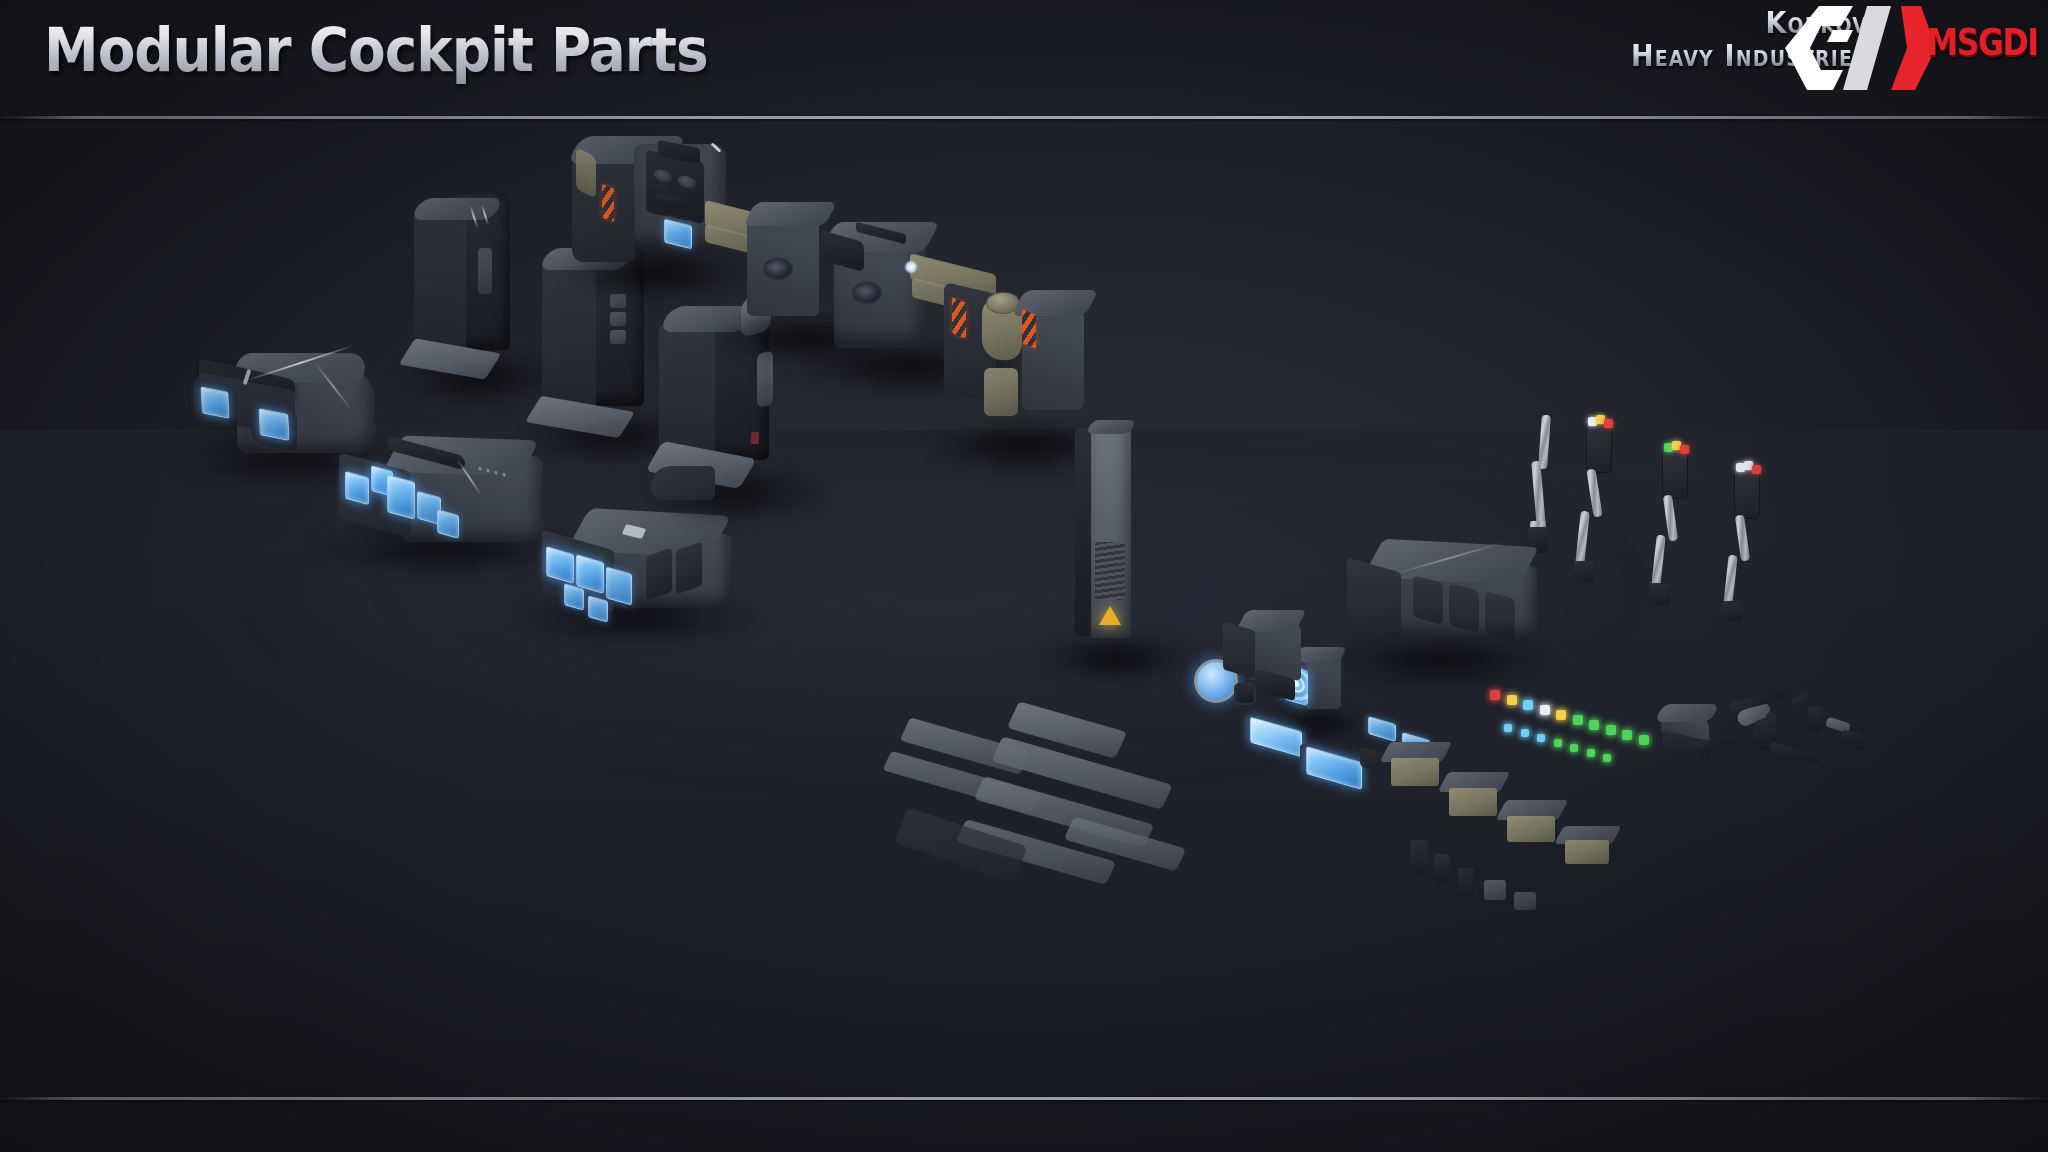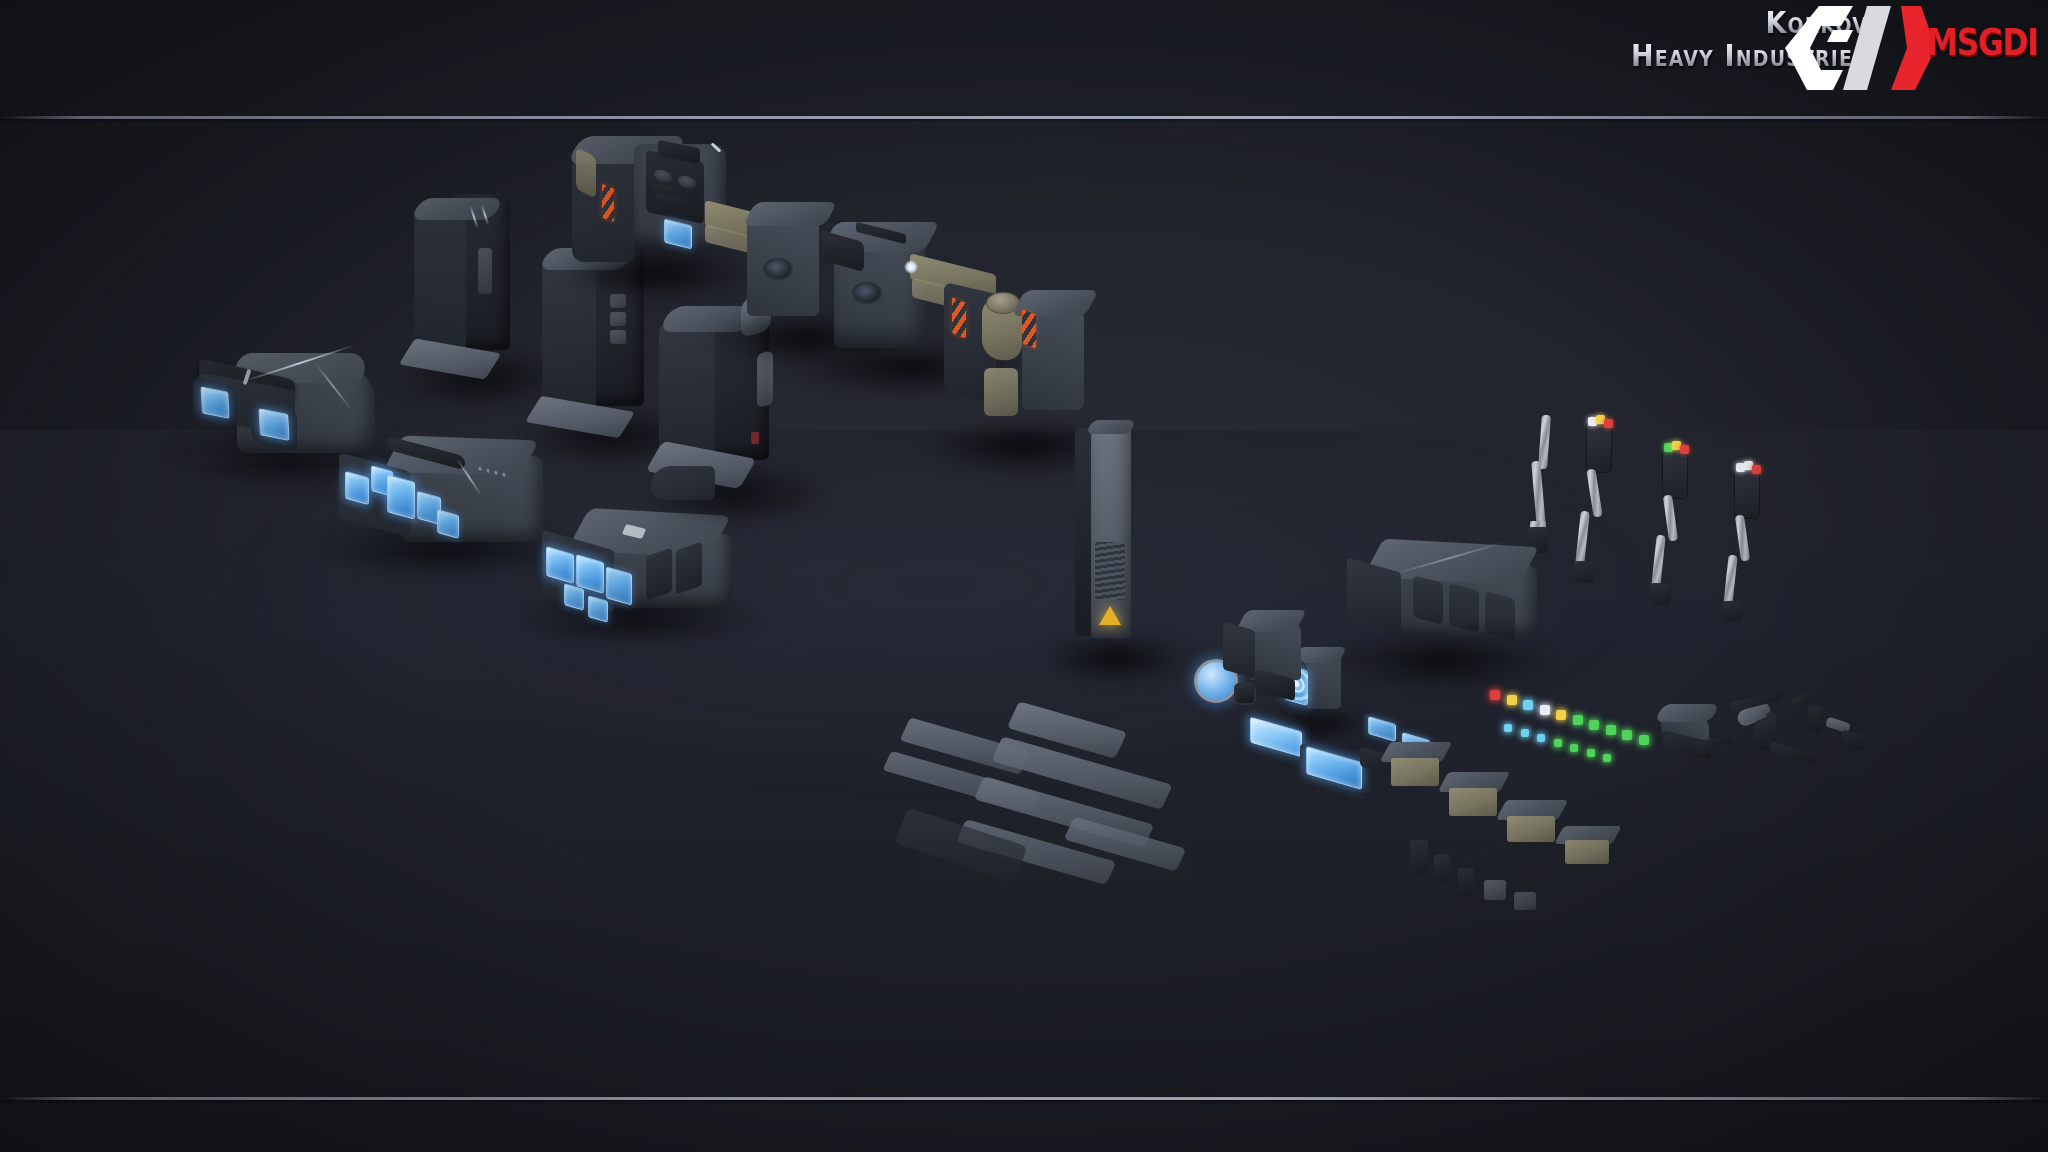--- a/index.html
+++ b/index.html
@@ -446,20 +446,21 @@
     <div class="blk f-dark" style="left:90px;top:6px;width:54px;height:10px;border-radius:6px;transform:rotate(-14deg);"></div>
     <div class="blk f-dark" style="left:126px;top:22px;width:10px;height:40px;border-radius:6px;"></div>
     <div class="blk f-dark" style="left:128px;top:58px;width:52px;height:10px;border-radius:6px;transform:rotate(16deg);"></div>
     <div class="blk f-dark" style="left:54px;top:48px;width:40px;height:9px;border-radius:6px;transform:rotate(-10deg);opacity:.85;"></div>
   </div>
 
   <div class="vig"></div>
 </div>
 
 <div class="header">
+  <div class="title">Modular Cockpit Parts</div>
 
   <div class="brand">
     <div class="brand-l1">Korkov</div>
     <div class="brand-l2">Heavy Industries</div>
   </div>
 
   <div class="logo">
     <svg width="155" height="90" viewBox="0 0 155 90" xmlns="http://www.w3.org/2000/svg">
 
       <path d="M38 2 L72 2 L60 22 L40 22 L29 44 L40 66 L62 66 L52 86 L26 86 L4 44 Z" fill="#ffffff"></path>

